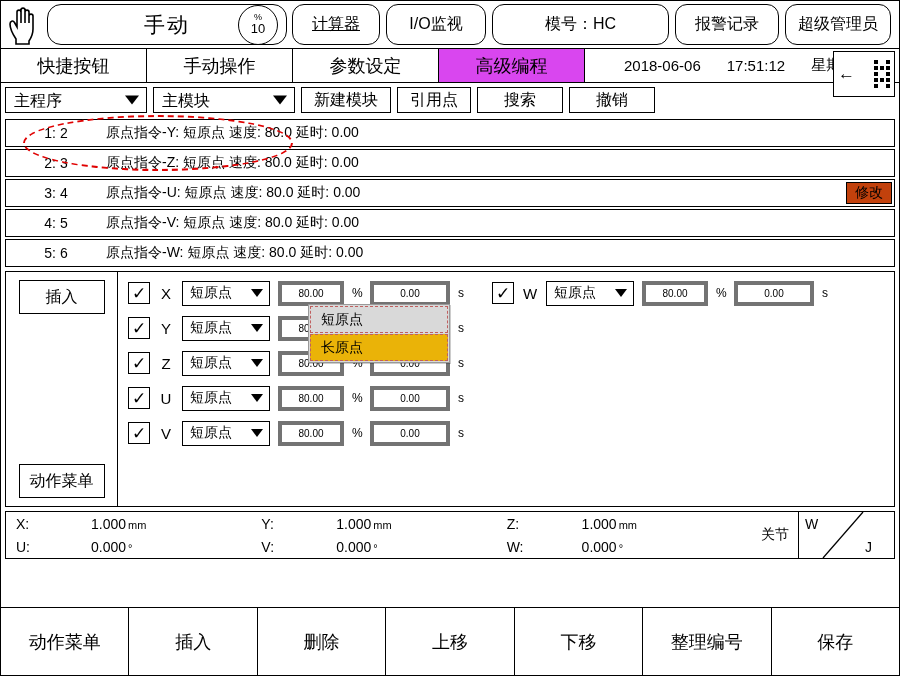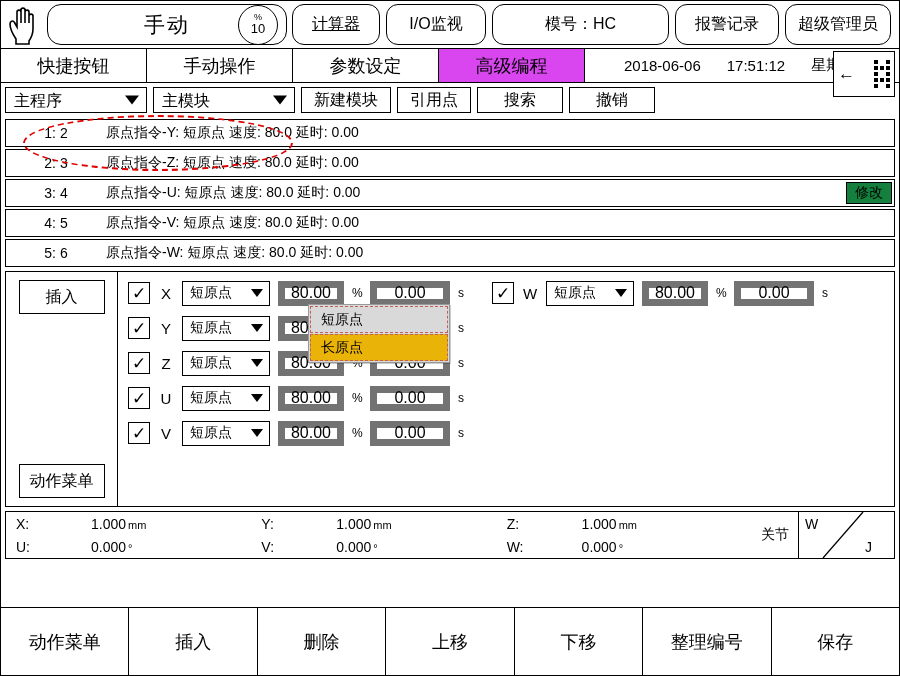--- a/index.html
+++ b/index.html
@@ -173,21 +173,21 @@
   }
   .prog-desc { flex: 1 1 auto; }
   .modify-btn {
     position: absolute;
     right: 2px; top: 2px;
     height: 22px;
     border: 1px solid #000;
     padding: 0 8px;
     display: flex; align-items: center;
     font-size: 14px;
-    background: #15803d;
+    background: #c2410c;
   }
   .red-ellipse {
     position: absolute;
     left: 18px; top: -4px;
     width: 270px; height: 56px;
     border: 2px dashed #e00000;
     border-radius: 50%;
     pointer-events: none;
   }
 
@@ -247,23 +247,23 @@
   }
   .sel .caret {
     position: absolute; right: 6px; top: 50%; transform: translateY(-50%);
     width: 0; height: 0;
     border-left: 6px solid transparent;
     border-right: 6px solid transparent;
     border-top: 8px solid #000;
   }
   .num {
     width: 66px; height: 25px;
-    border: 7px solid #737373;
-    display: flex; align-items: center; justify-content: center;
-    font-size: 16px;
+    border: 4px solid #737373;
+    display: flex; align-items: center; justify-content: center;
+    font-size: 10px;
     background: #fff;
   }
   .unit { font-size: 12px; width: 10px; }
   .num.time { width: 80px; }
 
   
   .dd-popup {
     position: absolute;
     left: 190px; top: 32px;
     width: 142px;

